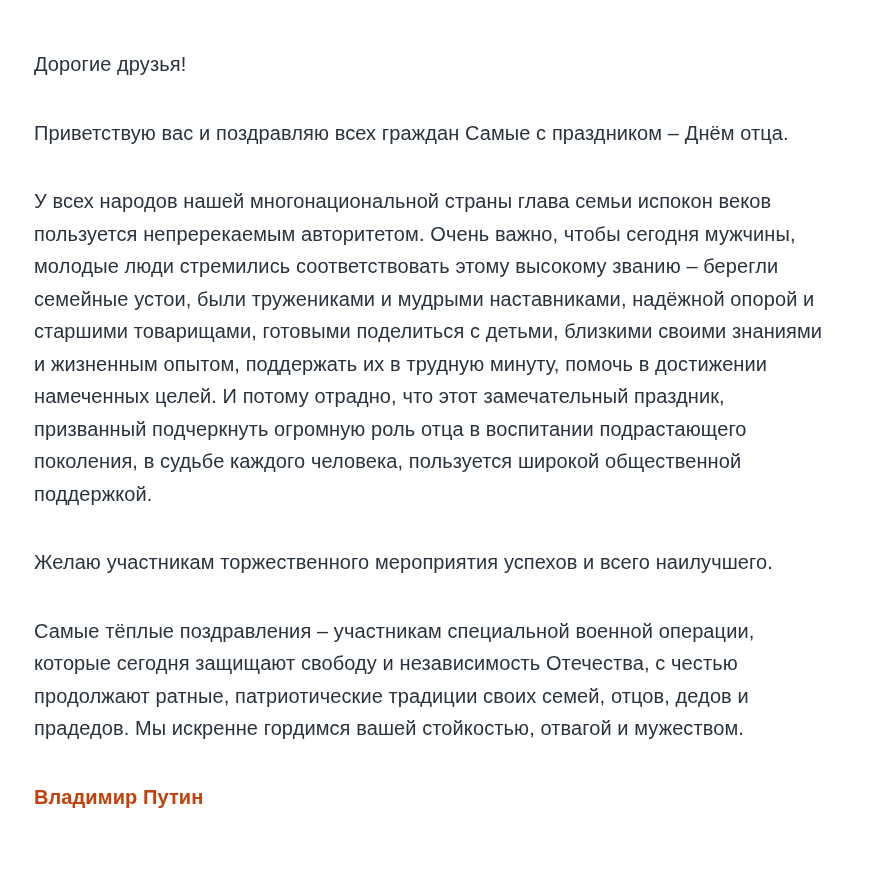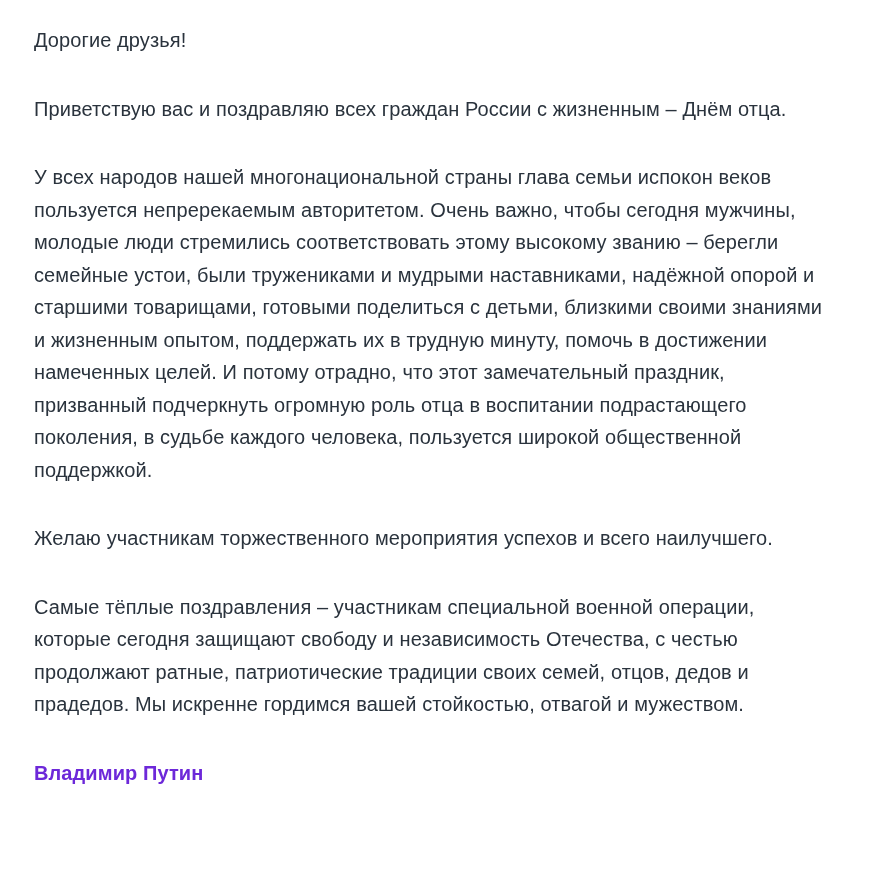--- a/index.html
+++ b/index.html
@@ -8,41 +8,41 @@
     background: #ffffff;
   }
   body {
     width: 874px;
     height: 893px;
     overflow: hidden;
     font-family: "Liberation Sans", sans-serif;
   }
   .letter {
     box-sizing: border-box;
-    padding: 24px 30px 0 34px;
+    padding: 48px 30px 0 34px;
     max-width: 854px;
   }
   .letter p {
     margin: 0 0 36px 0;
     font-size: 20px;
     line-height: 32.5px;
     font-weight: 400;
     color: #2a333d;
     letter-spacing: 0.1px;
     max-width: 812px;
   }
   .letter p.signature {
     font-weight: 700;
-    color: #6d28d9;
+    color: #c2410c;
     margin-bottom: 0;
   }
 </style>
 </head>
 <body>
 
 <div class="letter">
   <p>Дорогие друзья!</p>
-  <p>Приветствую вас и поздравляю всех граждан России с жизненным – Днём отца.</p>
+  <p>Приветствую вас и поздравляю всех граждан Самые с праздником – Днём отца.</p>
   <p>У всех народов нашей многонациональной страны глава семьи испокон веков пользуется непререкаемым авторитетом. Очень важно, чтобы сегодня мужчины, молодые люди стремились соответствовать этому высокому званию – берегли семейные устои, были тружениками и мудрыми наставниками, надёжной опорой и старшими товарищами, готовыми поделиться с детьми, близкими своими знаниями и жизненным опытом, поддержать их в трудную минуту, помочь в достижении намеченных целей. И потому отрадно, что этот замечательный праздник, призванный подчеркнуть огромную роль отца в воспитании подрастающего поколения, в судьбе каждого человека, пользуется широкой общественной поддержкой.</p>
   <p>Желаю участникам торжественного мероприятия успехов и всего наилучшего.</p>
   <p>Самые тёплые поздравления – участникам специальной военной операции, которые сегодня защищают свободу и независимость Отечества, с честью продолжают ратные, патриотические традиции своих семей, отцов, дедов и прадедов. Мы искренне гордимся вашей стойкостью, отвагой и мужеством.</p>
   <p class="signature">Владимир Путин</p>
 </div>
 
 </body></html>

